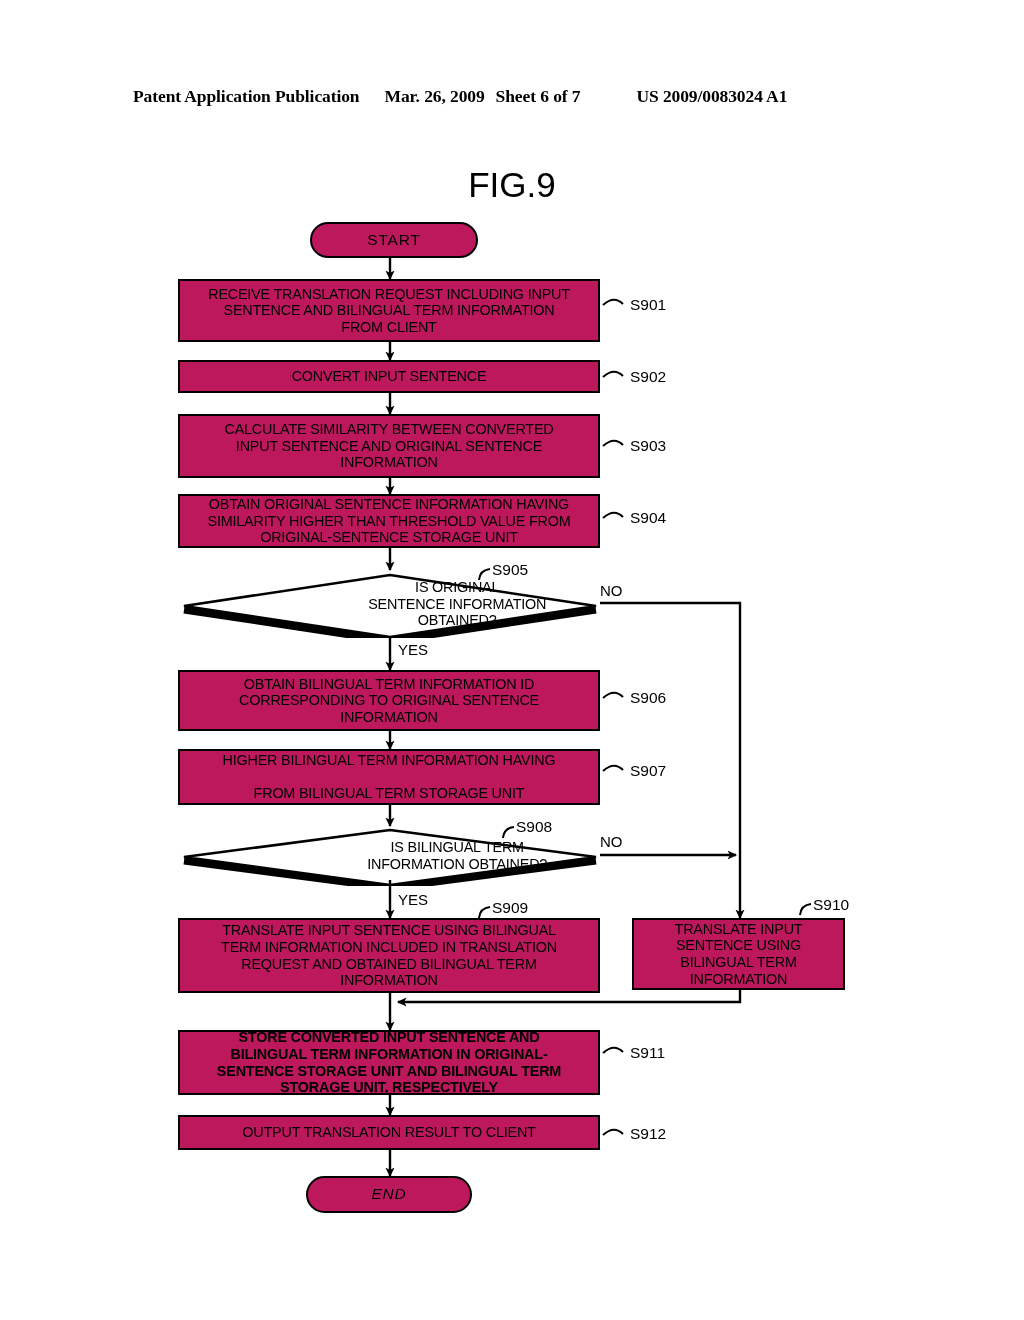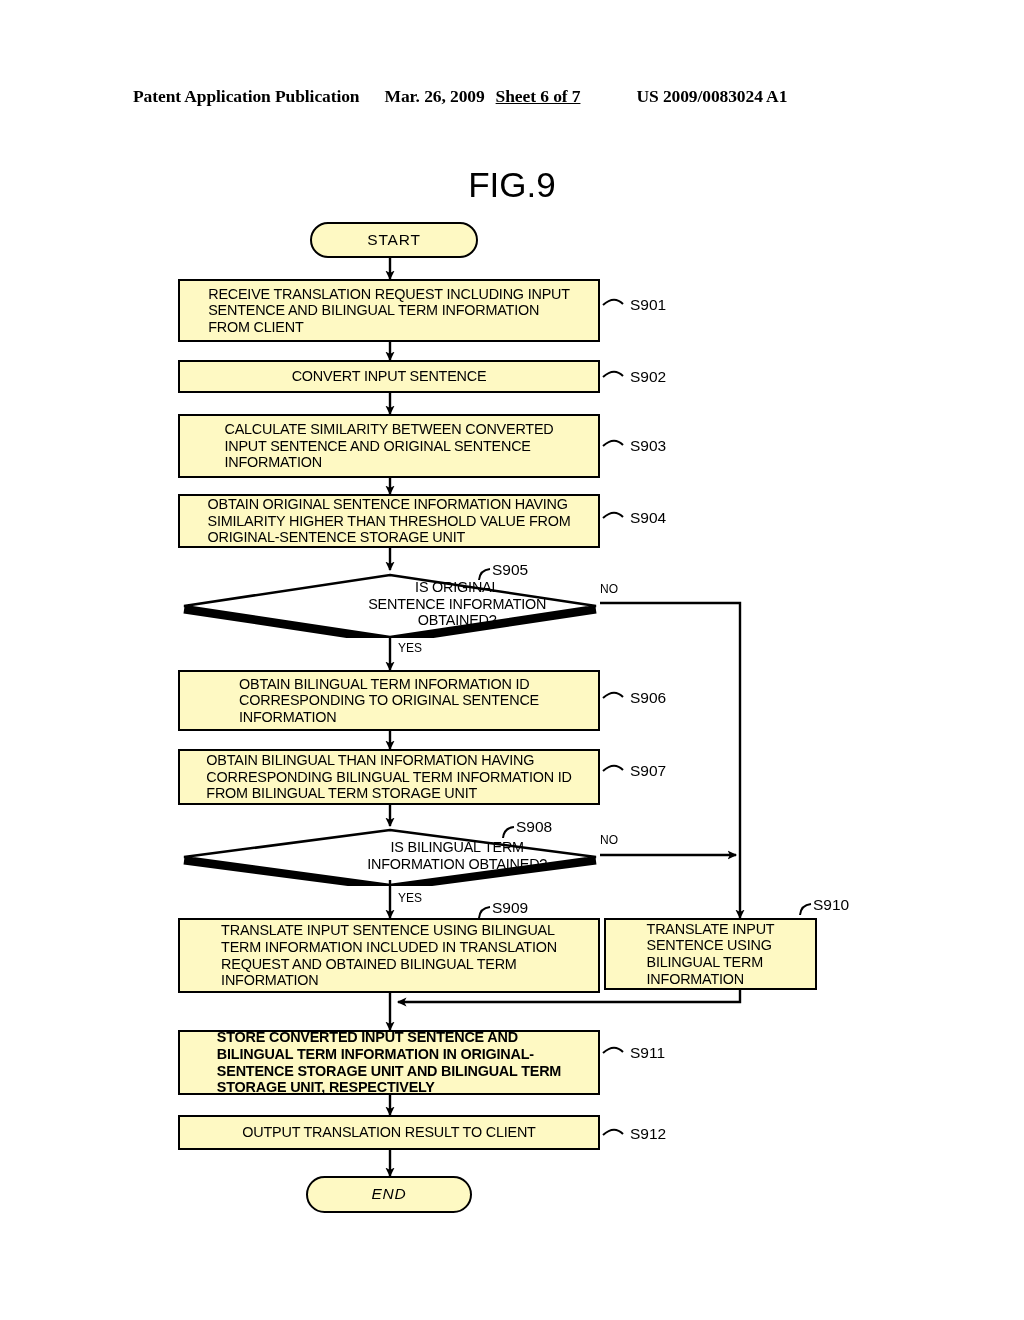--- a/index.html
+++ b/index.html
@@ -26,21 +26,21 @@
     display: flex;
     align-items: baseline;
     font-family: "Liberation Serif", serif;
     font-weight: bold;
     font-size: 17.5px;
     letter-spacing: -0.1px;
     white-space: nowrap;
   }
   .pat-header .h-pub   { }
   .pat-header .h-date  { margin-left: 25px; }
-  .pat-header .h-sheet { margin-left: 11px; text-decoration: underline; }
+  .pat-header .h-sheet { margin-left: 11px; }
   .pat-header .h-num   { margin-left: 56px; }
 
   
   .fig-title {
     position: absolute;
     top: 165px;
     left: 0;
     width: 1024px;
     text-align: center;
     font-size: 35px;
@@ -55,25 +55,26 @@
     left: 0;
     width: 1024px;
     height: 1320px;
     pointer-events: none;
   }
 
   
   .node {
     position: absolute;
     box-sizing: border-box;
-    background: #fef9c3;
+    background: #be185d;
     border: 2.2px solid #000;
     display: flex;
     align-items: center;
     justify-content: center;
+    text-align: center;
     font-size: 14.4px;
     line-height: 16.6px;
     letter-spacing: -0.2px;
     padding: 2px 6px;
   }
   
   .node::after {
     content: "";
     position: absolute;
     left: 5px;
@@ -122,21 +123,21 @@
     position: absolute;
     font-size: 15.5px;
     letter-spacing: 0px;
     white-space: nowrap;
     font-family: Liberation Sans, sans-serif;
   }
 
   
   .branchlabel {
     position: absolute;
-    font-size: 12px;
+    font-size: 15px;
     letter-spacing: 0px;
     white-space: nowrap;
   }
 </style>
 </head>
 <body>
 
 <div class="pat-header">
   <span class="h-pub">Patent Application Publication</span>
   <span class="h-date">Mar. 26, 2009</span>
@@ -261,22 +262,22 @@
   <span>
     <span>OBTAIN BILINGUAL TERM INFORMATION ID</span><br>
     <span>CORRESPONDING TO ORIGINAL SENTENCE</span><br>
     <span>INFORMATION</span>
   </span>
 </div>
 <div class="steplabel" style="left:630px; top:689px;">S906</div>
 
 <div class="node proc" style="left:178px; top:749px; width:422px; height:56px;">
   <span>
-    <span>OBTAIN BILINGUAL THAN INFORMATION HAVING</span><br>
-    <span>CORRESPONDING BILINGUAL TERM INFORMATION ID</span><br>
+    <span>HIGHER BILINGUAL TERM INFORMATION HAVING</span><br>
+    <br>
     <span>FROM BILINGUAL TERM STORAGE UNIT</span>
   </span>
 </div>
 <div class="steplabel" style="left:630px; top:762px;">S907</div>
 
 <div class="diamond" style="left:180px; top:826px; width:420px; height:60px;">
   <svg class="dshape" viewBox="0 0 420 60" preserveAspectRatio="none">
     <polygon points="210,4 416,31 210,59 4,31" fill="none" stroke="#000" stroke-width="2.6" vector-effect="non-scaling-stroke"></polygon>
     <polyline points="4,35 210,62 416,35" fill="none" stroke="#000" stroke-width="7" vector-effect="non-scaling-stroke"></polyline>
   </svg>
@@ -292,21 +293,21 @@
 <div class="node proc" style="left:178px; top:918px; width:422px; height:75px;">
   <span>
     <span>TRANSLATE INPUT SENTENCE USING BILINGUAL</span><br>
     <span>TERM INFORMATION INCLUDED IN TRANSLATION</span><br>
     <span>REQUEST AND OBTAINED BILINGUAL TERM</span><br>
     <span>INFORMATION</span>
   </span>
 </div>
 <div class="steplabel" style="left:492px; top:899px;">S909</div>
 
-<div class="node proc" style="left:604px; top:918px; width:213px; height:72px;">
+<div class="node proc" style="left:632px; top:918px; width:213px; height:72px;">
   <span>
     <span>TRANSLATE INPUT</span><br>
     <span>SENTENCE USING</span><br>
     <span>BILINGUAL TERM</span><br>
     <span>INFORMATION</span>
   </span>
 </div>
 <div class="steplabel" style="left:813px; top:896px;">S910</div>
 
 <div class="node proc" style="left:178px; top:1030px; width:422px; height:65px;font-weight:bold;">

